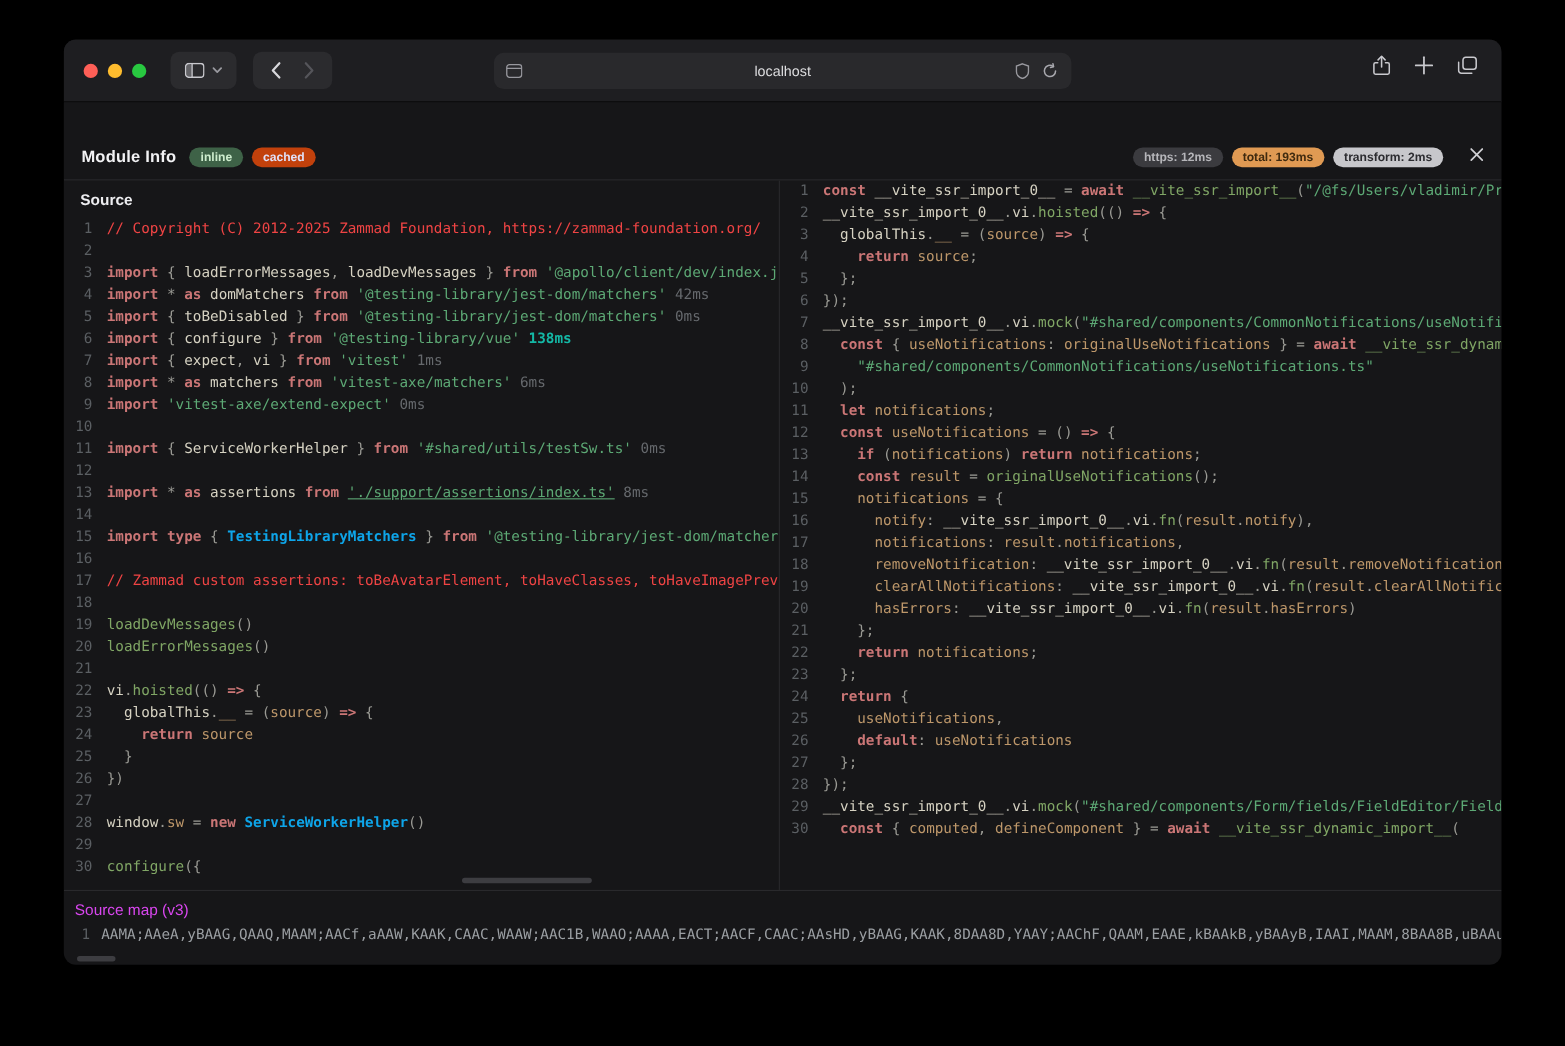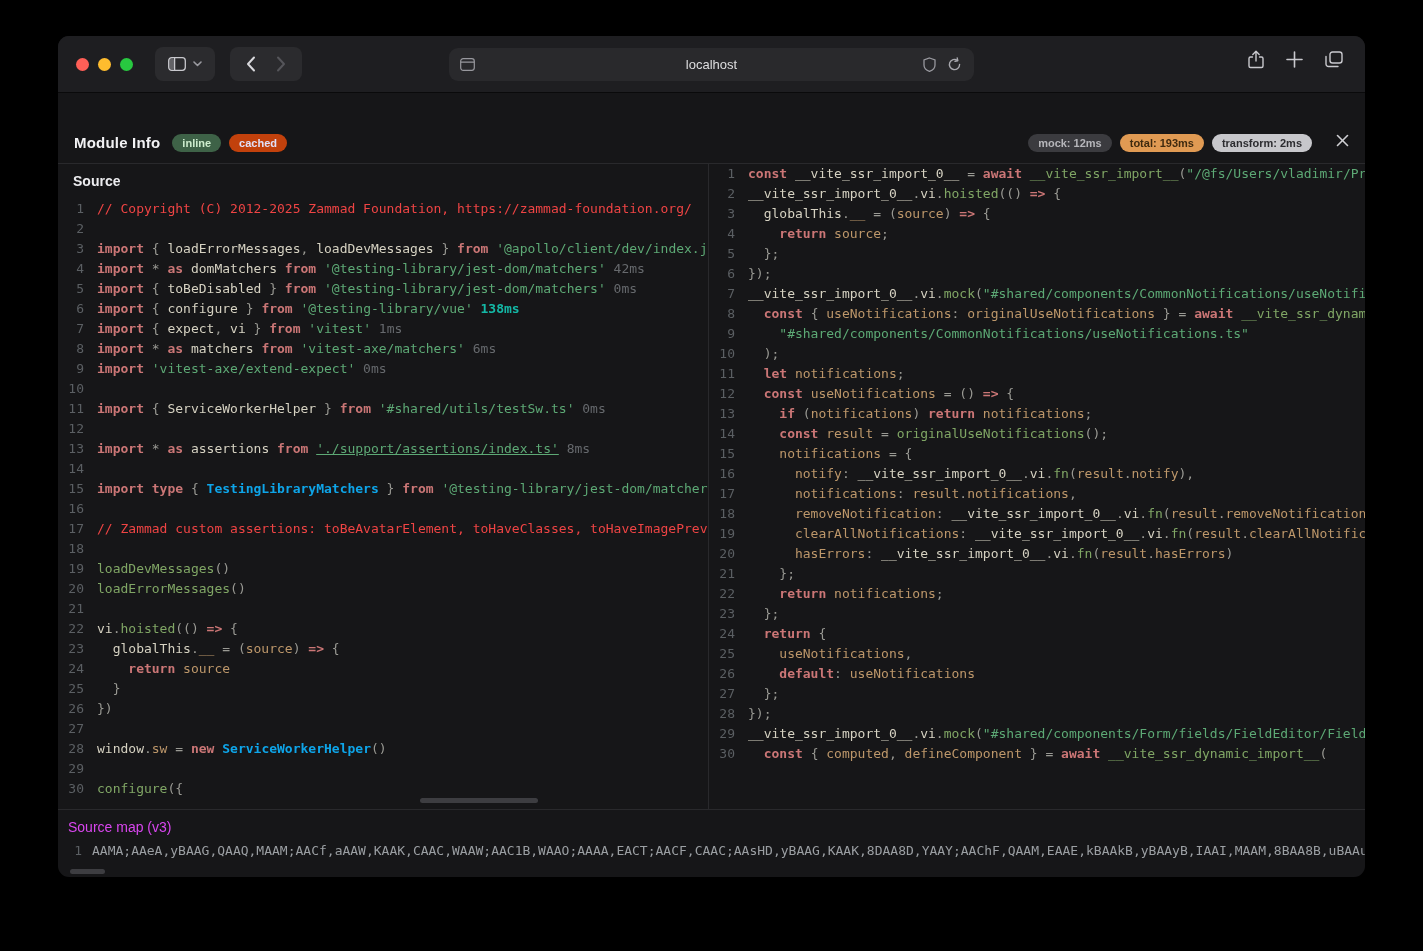--- a/index.html
+++ b/index.html
@@ -179,21 +179,21 @@
       </span>
     </div>
   </div>
 
   <div class="mod-header">
     <div class="mod-row1">
       <span class="mod-title">Module Info</span>
       <span class="badge inline">inline</span>
       <span class="badge cached">cached</span>
       <span class="spacer"></span>
-      <span class="badge timing-gray">mock: 12ms</span>
+      <span class="badge timing-gray">https: 12ms</span>
       <span class="badge timing-orange">total: 193ms</span>
       <span class="badge timing-light">transform: 2ms</span>
       <span class="close-x">
         <svg width="13" height="13" viewBox="0 0 13 13">
           <line x1="1.5" y1="1.5" x2="11.5" y2="11.5" stroke="#cfcfd3" stroke-width="1.6" stroke-linecap="round"></line>
           <line x1="11.5" y1="1.5" x2="1.5" y2="11.5" stroke="#cfcfd3" stroke-width="1.6" stroke-linecap="round"></line>
         </svg>
       </span>
     </div>
   </div>

